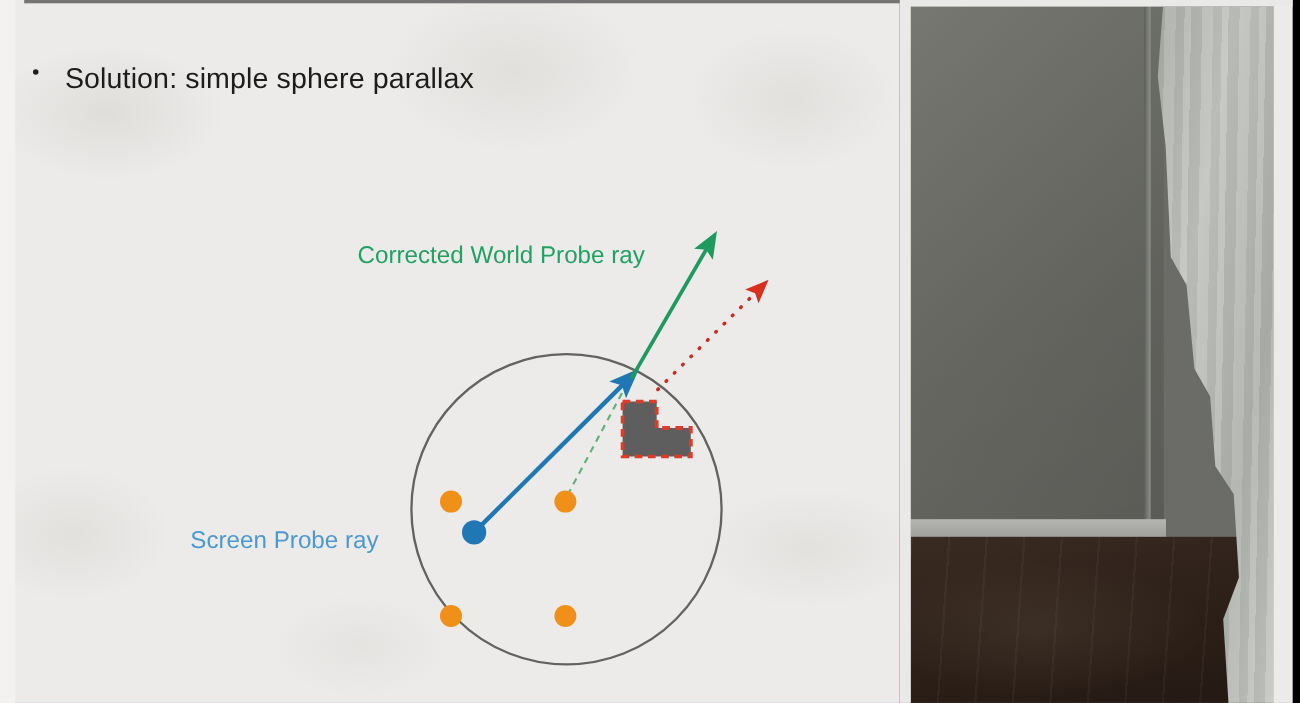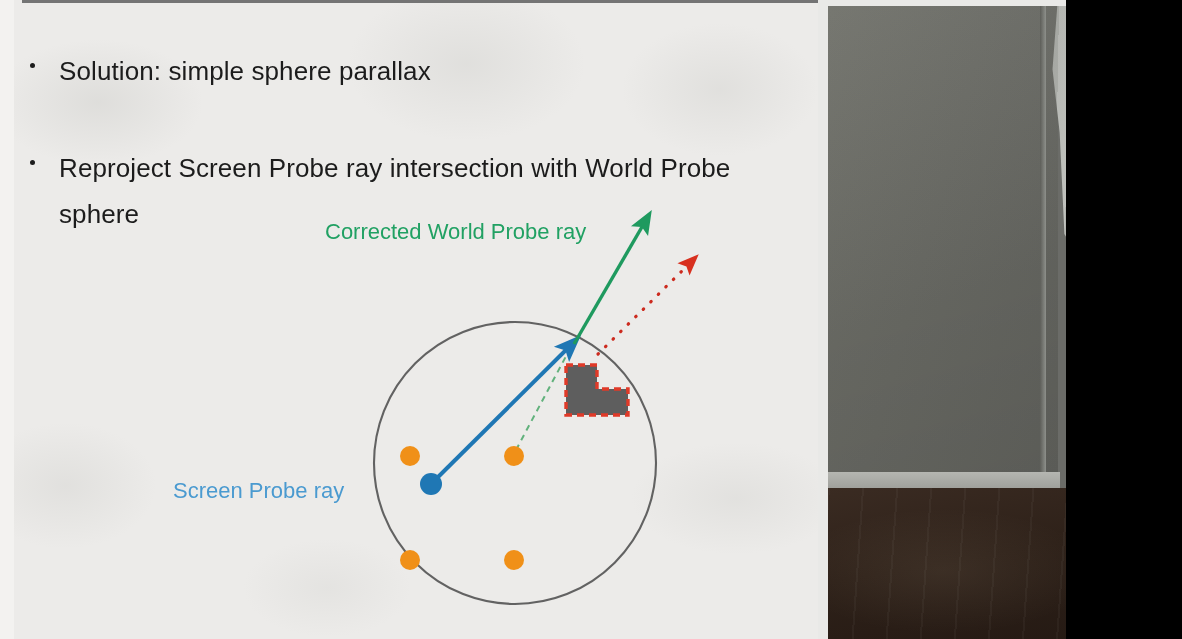--- a/index.html
+++ b/index.html
@@ -1,17 +1,17 @@
 <!DOCTYPE html>
 <html><head>
 <meta charset="utf-8">
 <style>
   html,body{margin:0;padding:0;background:#000;}
   #root{
-    position:relative;width:1066px;height:639px;overflow:hidden;
+    position:relative;width:1175px;height:639px;overflow:hidden;
     font-family:"Liberation Sans",sans-serif;background:#d946ef;
   }
   
   #slide{
     position:absolute;left:0;top:0;width:818px;height:639px;
     background:#ecebe9;
     background-image:
       radial-gradient(ellipse 150px 90px at 12% 16%, rgba(190,190,186,.30), rgba(190,190,186,0) 70%),
       radial-gradient(ellipse 170px 110px at 57% 10%, rgba(190,190,186,.26), rgba(190,190,186,0) 70%),
       radial-gradient(ellipse 140px 95px at 88% 14%, rgba(188,188,184,.24), rgba(188,188,184,0) 70%),
@@ -97,25 +97,20 @@
 
   <div id="slide">
     <div id="slide-leftedge"></div>
     <div id="slide-topline"></div>
 
     <div class="bullet-row" id="bullet-1">
       <div class="bullet-dot"></div>
       <div class="bullet-text">Solution: simple sphere parallax</div>
     </div>
 
-    <div class="bullet-row" id="bullet-2">
-      <div class="bullet-dot"></div>
-      <div class="bullet-text">Reproject Screen Probe ray intersection with World Probe
-sphere</div>
-    </div>
 
     <svg id="diagram" viewBox="0 0 818 639">
       <defs>
         <marker id="arrow-green" markerWidth="9" markerHeight="9" refX="4.2" refY="3.2" orient="auto" markerUnits="strokeWidth">
           <path d="M0.4,0.3 L7.6,3.2 L0.4,6.1 L1.8,3.2 Z" fill="#1f9a5f"></path>
         </marker>
         <marker id="arrow-red" markerWidth="8" markerHeight="8" refX="3.6" refY="2.9" orient="auto" markerUnits="strokeWidth">
           <path d="M0.3,0.2 L7.0,2.9 L0.3,5.6 L1.6,2.9 Z" fill="#d8301f"></path>
         </marker>
         <marker id="arrow-blue" markerWidth="8" markerHeight="8" refX="4.0" refY="3.0" orient="auto" markerUnits="strokeWidth">

